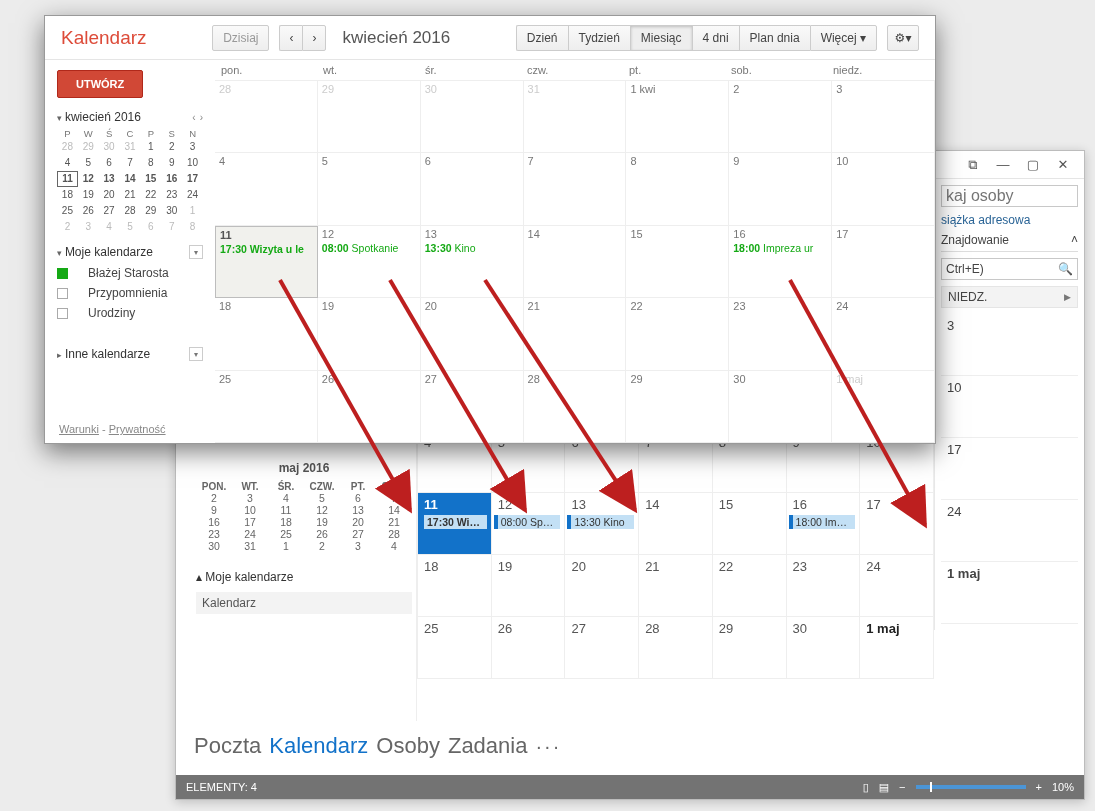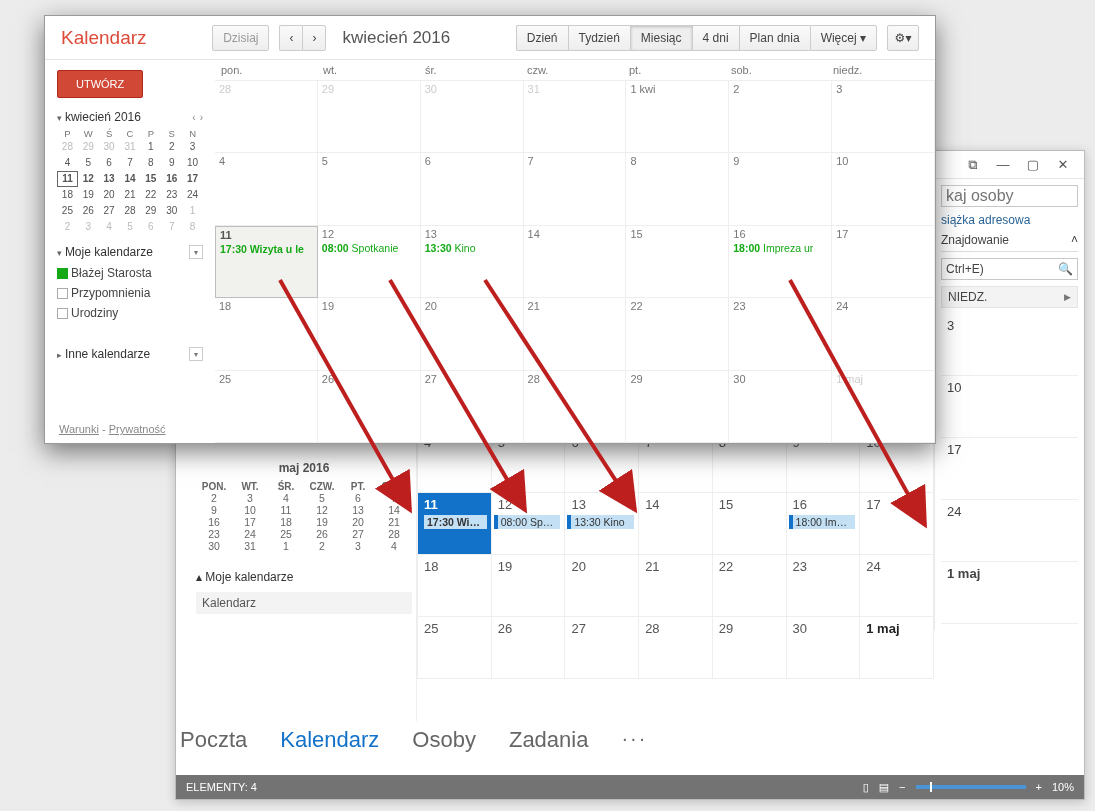--- a/index.html
+++ b/index.html
@@ -26,21 +26,21 @@
   .mycals{margin-top:18px}
   .mycals .toggle{font-size:12px;color:#333}
   .mycals .calitem{margin-top:8px;padding:4px 6px;background:#f3f3f3;font-size:12px}
   
   .out-main{position:absolute;left:240px;top:280px;right:150px;bottom:78px;border-left:1px solid #eee}
   .out-row{display:grid;grid-template-columns:repeat(7,1fr);border-left:1px solid #eee}
   .out-cell{border-right:1px solid #eee;border-bottom:1px solid #eee;padding:4px 6px;height:62px;font-size:13px;color:#555;position:relative;background:#fff}
   .out-cell.sel{background:#1272c9;color:#fff;font-weight:bold}
   .out-ev{position:absolute;top:22px;left:2px;right:4px;background:#c3e0f5;border-left:4px solid #1272c9;font-size:10.5px;padding:1px 3px;white-space:nowrap;overflow:hidden;text-overflow:ellipsis;color:#333}
   
-  .out-nav{position:absolute;left:4px;bottom:34px;height:38px;display:flex;align-items:flex-start;gap:33px;font-family:"Segoe UI Light","Segoe UI",Arial;font-size:22px;color:#666}
+  .out-nav{position:absolute;left:18px;bottom:34px;height:38px;display:flex;align-items:center;gap:8px;font-family:"Segoe UI Light","Segoe UI",Arial;font-size:22px;color:#666}
   .out-nav .active{color:#1272c9}
   .out-nav .dots{font-size:20px;letter-spacing:2px}
   
   .out-status{position:absolute;left:0;right:0;bottom:0;height:24px;background:#737373;color:#fff;display:flex;align-items:center;justify-content:space-between;padding:0 10px;font-size:11px}
   .out-status-right{display:flex;align-items:center;gap:10px}
   .zoom-line{width:110px;height:4px;background:#4b95d6;position:relative}
   .zoom-line::before{content:'';position:absolute;left:14px;top:-3px;width:2px;height:10px;background:#fff}
   
   .front-window{position:absolute;left:44px;top:15px;width:892px;height:429px;background:#fff;box-shadow:0 8px 24px rgba(0,0,0,.5);border:1px solid #999}
   .g-topbar{height:44px;display:flex;align-items:center;padding:0 16px;border-bottom:1px solid #e5e5e5;gap:10px}
@@ -53,31 +53,31 @@
   .g-arrowset .g-btn:last-child{border-radius:0 2px 2px 0}
   .g-month-label{font-size:17px;color:#555;margin-left:6px;margin-right:auto}
   .g-viewset{display:flex}
   .g-viewset .g-btn{border-radius:0;border-right:none}
   .g-viewset .g-btn:first-child{border-radius:2px 0 0 2px}
   .g-viewset .g-btn:last-child{border-radius:0 2px 2px 0;border-right:1px solid #ccc}
   .g-viewset .g-btn.on{background:#eee;box-shadow:inset 0 1px 3px rgba(0,0,0,.2)}
   .g-gear{width:32px;display:flex;align-items:center;justify-content:center}
   .g-body{display:flex;height:calc(100% - 44px)}
   .g-side{width:170px;padding:10px 12px;overflow:hidden}
-  .g-create{background:#d14836;color:#fff;padding:7px 18px;font-size:11px;font-weight:normal;border:1px solid #b0281a;border-radius:2px;cursor:pointer;margin-bottom:12px}
+  .g-create{background:#d14836;color:#fff;padding:7px 18px;font-size:11px;font-weight:bold;border:1px solid #b0281a;border-radius:2px;cursor:pointer;margin-bottom:12px}
   .g-side-sec{font-size:12px;color:#333;display:flex;align-items:center;justify-content:space-between;margin-bottom:4px}
   .g-side-sec .arr{font-size:9px;color:#666}
   .g-mini-nav{display:flex;gap:4px;color:#888;font-size:10px}
   .g-mini-hdr{display:grid;grid-template-columns:repeat(7,1fr);text-align:center;font-size:9.5px;color:#777;margin-top:4px}
   .g-mini-row{display:grid;grid-template-columns:repeat(7,1fr);text-align:center;font-size:10px;color:#555;line-height:16px}
   .g-mini-row .dim{color:#bbb}
   .g-mini-row .bold{font-weight:bold}
   .g-mini-row .today{border:1px solid #666;line-height:14px}
   .g-cal-list{margin-top:10px}
-  .g-cal-item{display:flex;align-items:center;gap:3px;font-size:12px;color:#444;padding:3px 0}
+  .g-cal-item{display:flex;align-items:center;gap:20px;font-size:12px;color:#444;padding:3px 0}
   .g-cal-item .sw{width:11px;height:11px;border:1px solid #aaa}
   .g-cal-item .sw.green{background:#15a915;border-color:#15a915}
   .g-dropdown-ico{width:14px;height:14px;border:1px solid #ccc;font-size:8px;color:#777;display:inline-flex;align-items:center;justify-content:center}
   .g-footer-links{position:absolute;bottom:8px;left:14px;font-size:11px;color:#888}
   .g-footer-links span{text-decoration:underline}
   .g-main{flex:1;display:flex;flex-direction:column}
   .g-dayheads{display:grid;grid-template-columns:repeat(7,1fr);font-size:11px;color:#777;padding:4px 0 4px 6px;border-bottom:1px solid #eee}
   .g-grid{flex:1;display:grid;grid-template-rows:repeat(5,1fr)}
   .g-row{display:grid;grid-template-columns:repeat(7,1fr)}
   .g-cell{border:1px solid #eee;border-top:none;border-left:none;padding:2px 4px;font-size:11px;color:#777;position:relative;overflow:hidden;background:#fff}

